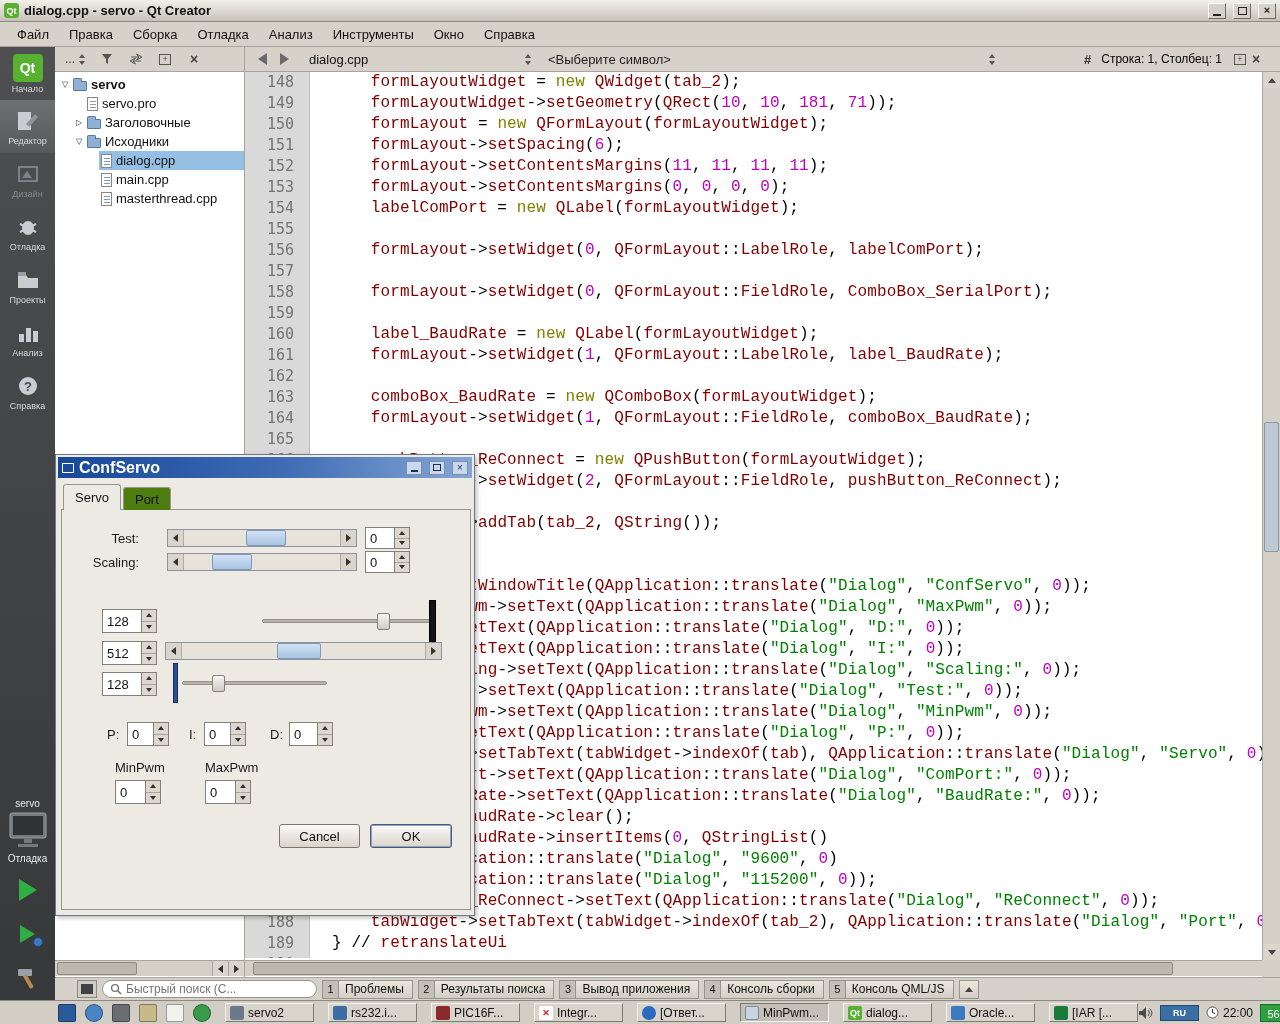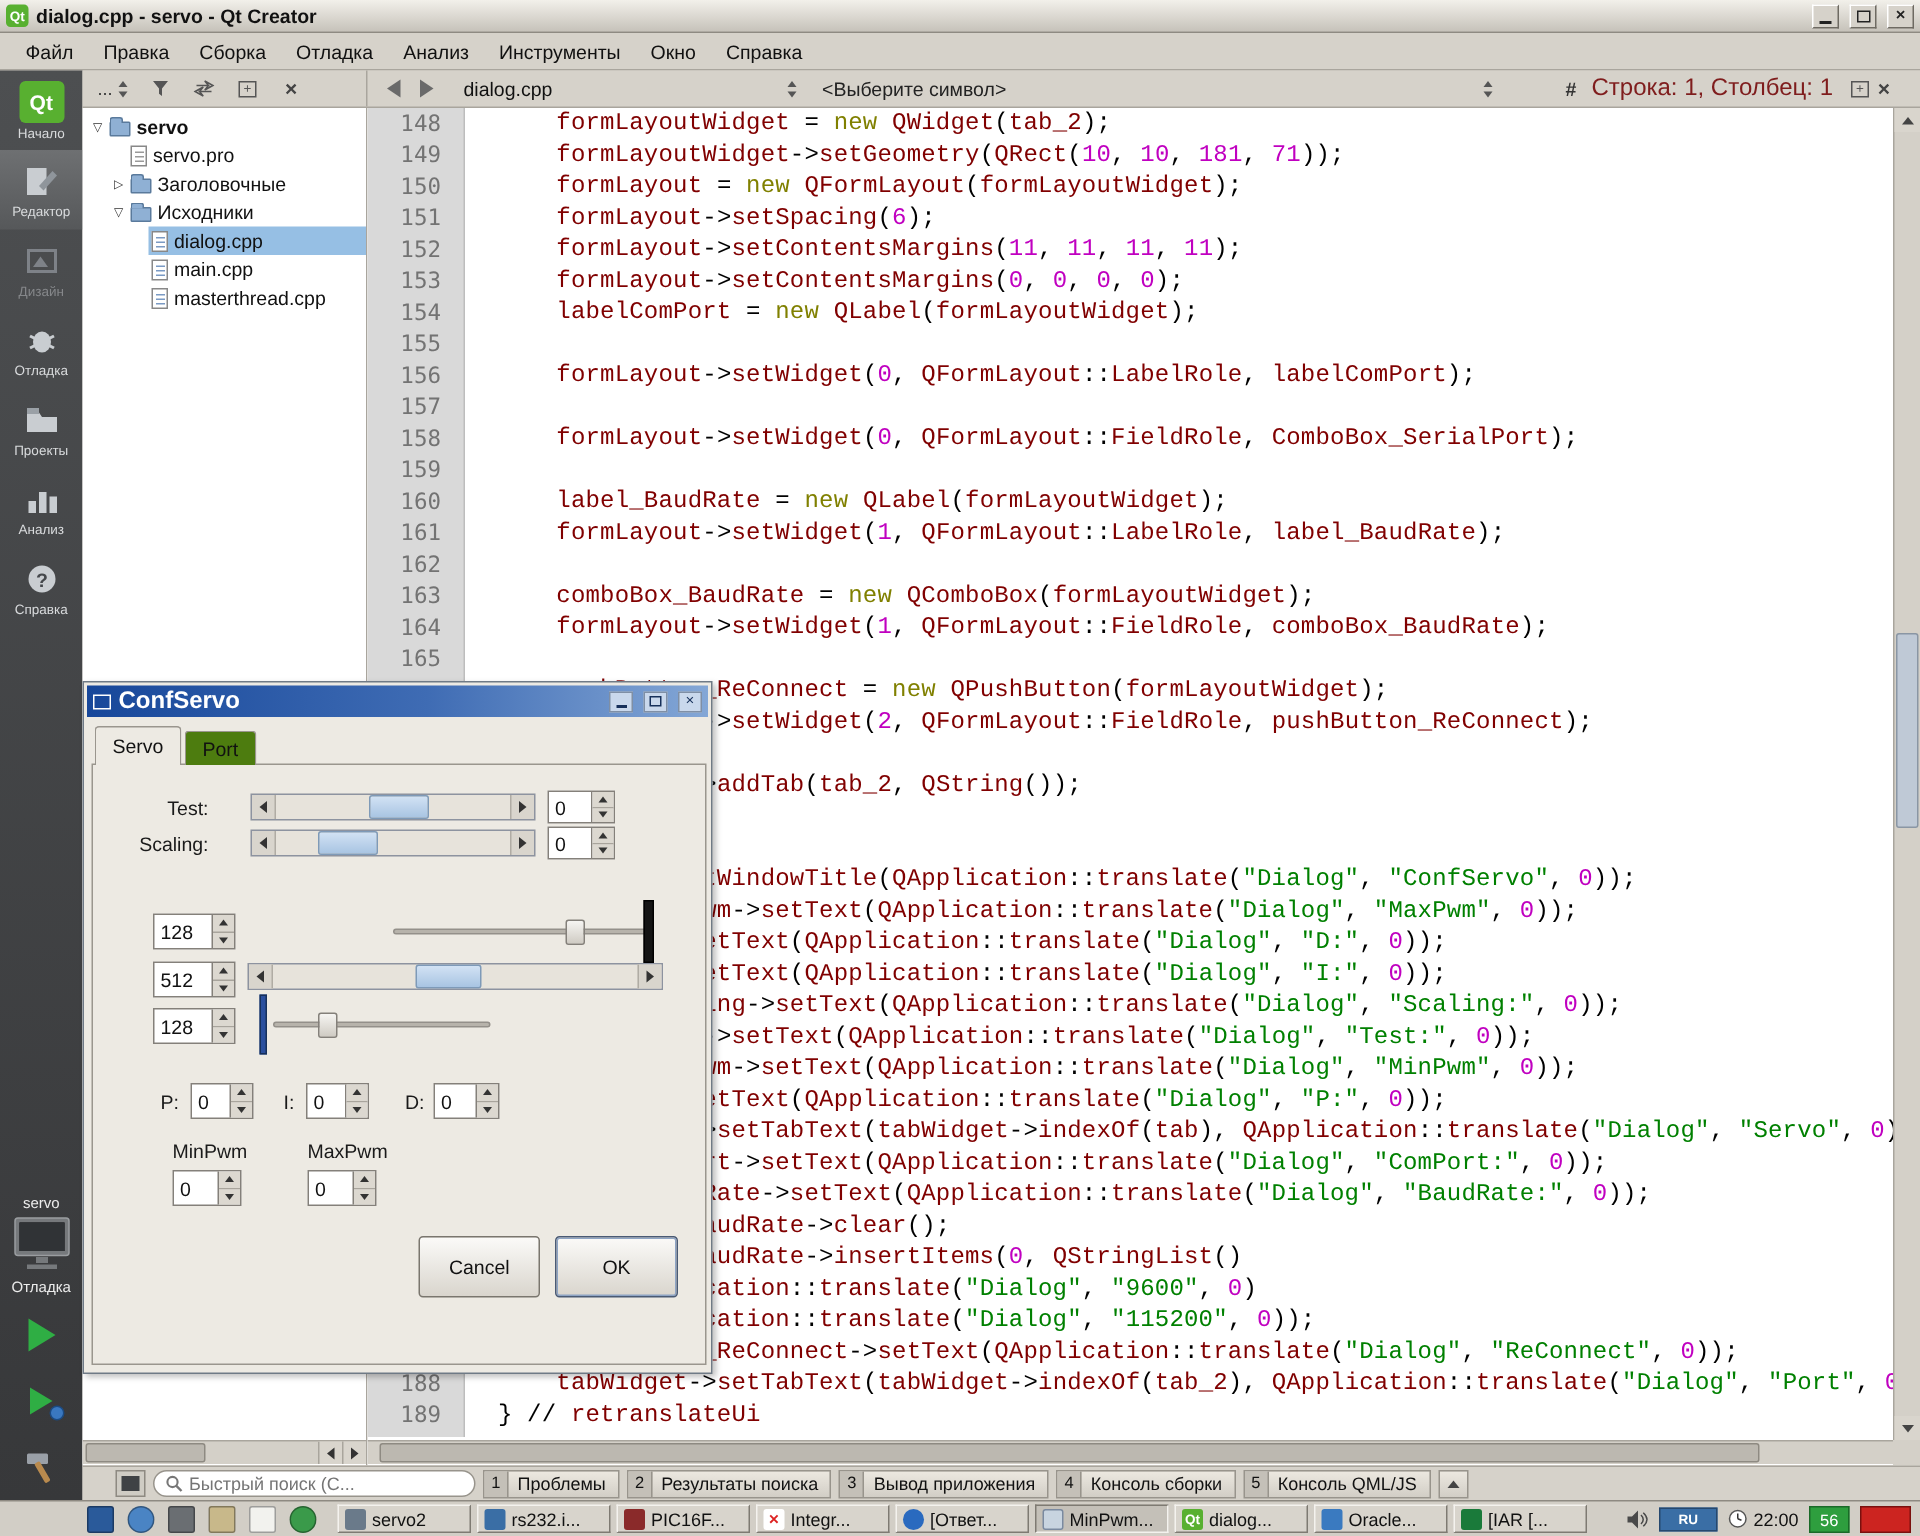--- a/index.html
+++ b/index.html
@@ -40,21 +40,21 @@
   .updown::after{content:"";position:absolute;bottom:0;left:0;border-left:3px solid transparent;border-right:3px solid transparent;border-top:4px solid #555}
   .tool-ico{display:flex;align-items:center;justify-content:center;width:16px;height:16px;color:#444;font-size:13px}
   .icon-close-x::before{content:"×";font-size:14px;font-weight:bold;color:#444}
   .split-box{width:12px;height:11px;border:1px solid #555;font-size:9px;line-height:9px;text-align:center;color:#555}
   .ed-tools{flex:1;display:flex;align-items:center;padding:0 6px}
   .nav-arrow{width:22px;height:18px;display:flex;align-items:center;justify-content:center}
   .tri-l{width:0;height:0;border-top:6px solid transparent;border-bottom:6px solid transparent;border-right:9px solid #6a6a6a}
   .tri-r{width:0;height:0;border-top:6px solid transparent;border-bottom:6px solid transparent;border-left:9px solid #6a6a6a}
   .file-combo{width:235px;margin-left:8px;display:flex;align-items:center;justify-content:space-between;padding:0 6px;font-size:13px}
   .symbol-combo{width:460px;margin-left:4px;display:flex;align-items:center;justify-content:space-between;padding:0 6px;font-size:13px;color:#222}
-  .linecol{font-size:16px;color:#7f1d1d;margin:17px 10px}
+  .linecol{font-size:12px;color:#000000;margin:17px 10px}
   .hash-btn{font-size:13px;color:#333;font-weight:bold;margin-left:10px}
 
   
   .project-panel{position:absolute;left:55px;top:72px;width:190px;height:905px;background:#fff;border-right:1px solid #a9a59d;overflow:hidden}
   .tree{padding-top:3px}
   .tree-row{height:19px;display:flex;align-items:center;white-space:nowrap}
   .expander{width:12px;font-size:8px;color:#333;text-align:center;flex:0 0 auto}
   .exp-open::before{content:"▽"}
   .exp-closed::before{content:"▷"}
   .row-content{display:flex;align-items:center;gap:4px;flex:1;height:100%;padding-left:2px;overflow:hidden}
@@ -95,21 +95,21 @@
   .search-box{width:215px;height:18px;border:1px solid #98948c;border-radius:9px;background:#fff;display:flex;align-items:center;padding:0 7px;gap:4px}
   .search-box input{border:none;outline:none;flex:1;font-size:12px;font-family:"Liberation Sans",sans-serif;color:#444;background:transparent}
   .panel-btn{height:19px;border:1px solid #98948c;background:linear-gradient(#ece8e0,#d2cec6);display:flex;align-items:center;font-size:12px;padding-right:8px}
   .panel-num{width:16px;height:17px;background:#c4c0b8;border-right:1px solid #98948c;display:flex;align-items:center;justify-content:center;margin-right:6px;font-size:11px}
   .chev-btn{width:20px;height:19px;border:1px solid #98948c;background:linear-gradient(#ece8e0,#d2cec6);display:flex;align-items:center;justify-content:center}
 
   
   .taskbar{position:absolute;left:0;top:1000px;width:1280px;height:24px;background:#d2cec6;border-top:1px solid #8e8a82;display:flex;align-items:center;padding:0 3px}
   .ql{display:flex;gap:9px;margin-left:55px;align-items:center}
   .ql-icon{width:18px;height:18px;border-radius:2px;border:1px solid rgba(0,0,0,.35)}
-  .task-btns{display:flex;gap:4px;margin-left:14px}
+  .task-btns{display:flex;gap:14px;margin-left:14px}
   .task-btn{width:89px;height:19px;border:1px solid;border-color:#f4f2ee #7e7a72 #7e7a72 #f4f2ee;background:#d8d4cc;display:flex;align-items:center;gap:4px;padding:0 4px;font-size:12px;overflow:hidden;white-space:nowrap}
   .task-btn.active{border-color:#7e7a72 #f4f2ee #f4f2ee #7e7a72;background:#c4c0b8}
   .ti{width:14px;height:14px;flex:0 0 auto;border-radius:2px;display:flex;align-items:center;justify-content:center;font-size:9px;font-weight:bold;color:#fff}
   .tray{margin-left:auto;display:flex;align-items:center;gap:7px;padding-right:3px}
   .ru-badge{background:#3a6ea5;color:#fff;font-size:9px;font-weight:bold;padding:2px 12px;border:1px solid #26486e}
   .clock-wrap{display:flex;align-items:center;gap:4px;font-size:12px}
   .meter{background:#2e9e3e;color:#fff;font-size:11px;width:27px;height:18px;text-align:center;line-height:18px;border:1px solid #1a6a28}
   .redbox{width:34px;height:18px;background:#cc2420;border:1px solid #7a100e}
 
   
@@ -140,21 +140,21 @@
   .spin-b{flex:1;background:#dcd8d0;display:flex;align-items:center;justify-content:center}
   .spin-b.up{border-bottom:1px solid #a8a49c}
   .tri3u{width:0;height:0;border-left:3px solid transparent;border-right:3px solid transparent;border-bottom:4px solid #333}
   .tri3d{width:0;height:0;border-left:3px solid transparent;border-right:3px solid transparent;border-top:4px solid #333}
   .slider{position:absolute;height:17px}
   .sl-groove{position:absolute;left:0;right:0;top:6px;height:4px;background:#b7b3ab;border:1px solid #94908a;border-radius:2px}
   .sl-handle{position:absolute;top:0;width:13px;height:17px;background:linear-gradient(#f6f5f2,#cfcbc3);border:1px solid #84807a;border-radius:2px}
   .vbar{position:absolute}
   .vbar.black{background:#141414;border:1px solid #000}
   .vbar.blue{background:#2a4f9e;border:1px solid #16305a}
-  .dlg-push{position:absolute;height:41px;border:1px solid #7a766e;border-radius:3px;background:linear-gradient(#fbfaf8,#d9d5cd);font-size:13px;display:flex;align-items:center;justify-content:center}
+  .dlg-push{position:absolute;height:24px;border:1px solid #7a766e;border-radius:3px;background:linear-gradient(#fbfaf8,#d9d5cd);font-size:13px;display:flex;align-items:center;justify-content:center}
   .dlg-push.default{border-color:#4a5a74;box-shadow:0 0 0 1px #8ea4c4 inset}
 </style>
 </head>
 <body>
 
 <div class="titlebar">
   <div class="qt-mini">Qt</div>
   <div class="title-text">dialog.cpp - servo - Qt Creator</div>
   <div class="winbtn">
       <div class="g-min"></div>

